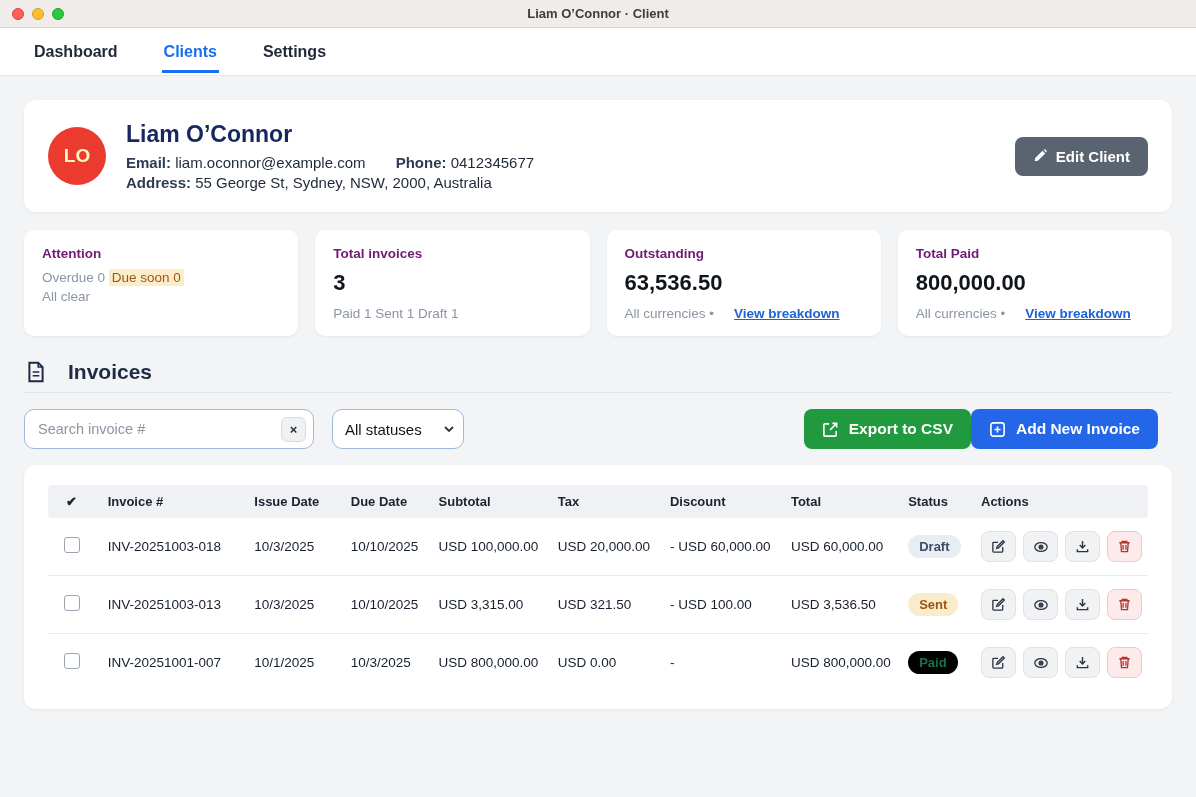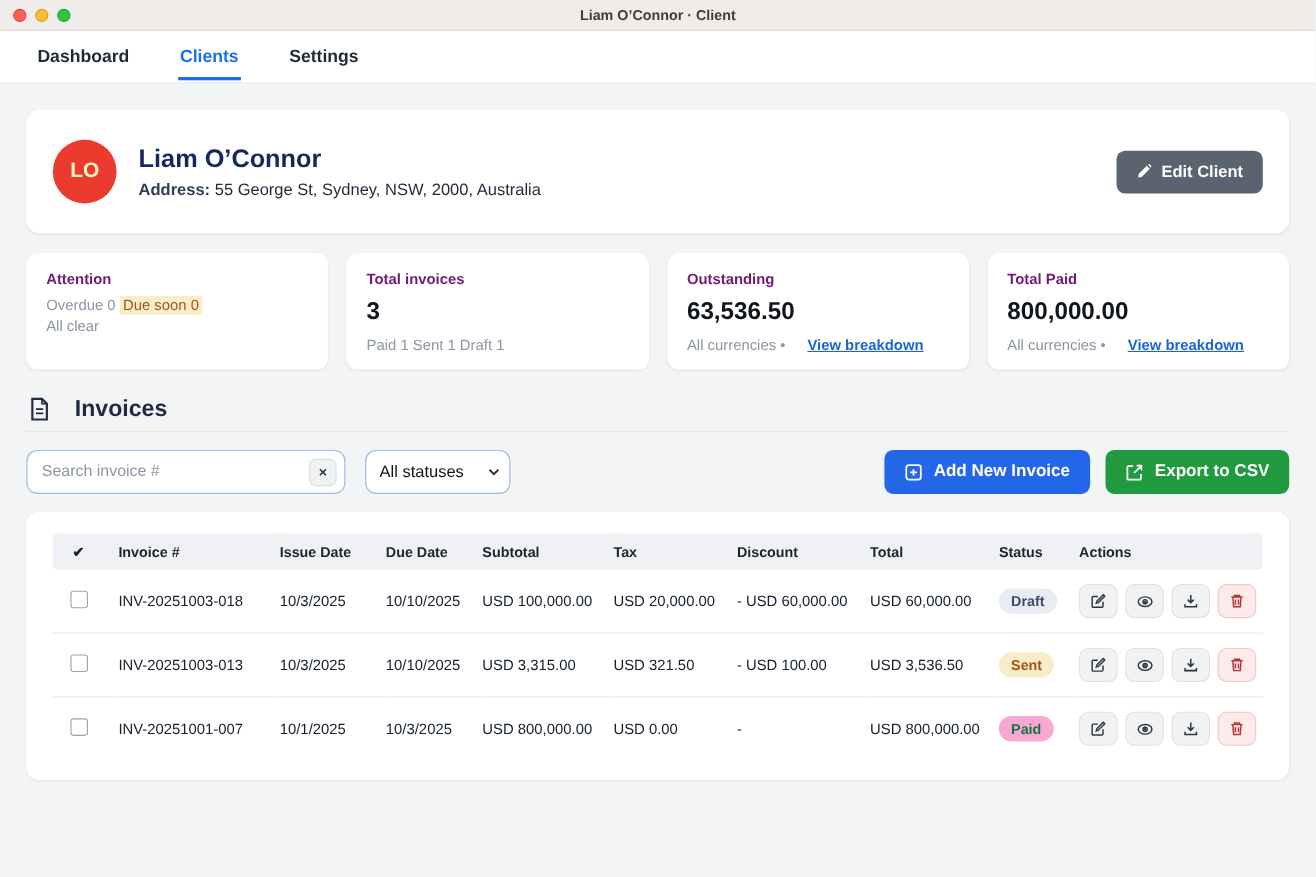--- a/index.html
+++ b/index.html
@@ -95,21 +95,21 @@
   tbody td { border-bottom:1px solid #e7e9ec; padding:13px 6px 13px 0; font-size:13.5px; color:#16202e; }
   tbody tr:last-child td { border-bottom:none; }
   tbody td:first-child { padding-left:16px; }
   col.c-check{width:60px} col.c-inv{width:148px} col.c-issue{width:97px} col.c-due{width:88px}
   col.c-sub{width:120px} col.c-tax{width:113px} col.c-disc{width:122px} col.c-total{width:118px}
   col.c-status{width:73px} col.c-act{width:auto}
 
   .pill { display:inline-block; padding:4px 11px; border-radius:999px; font-size:13px; font-weight:bold; }
   .pill.draft { background:#e8ecf3; color:#3d4b66; }
   .pill.sent  { background:#f9ecca; color:#a0540f; }
-  .pill.paid  { background:#f9a8d4; color:#157347; }
+  .pill.paid  { background:#000000; color:#157347; }
 
   .actions { display:flex; gap:7px; }
   .act { width:35px; height:31px; border-radius:8px; background:#f1f2f4; border:1px solid #dfe1e5;
          display:flex; align-items:center; justify-content:center; color:#2b3442; cursor:pointer; }
   .act.danger { background:#fdeaea; border-color:#f3c6c8; color:#b3332e; }
 </style>
 </head>
 <body>
 
 <div class="titlebar">
@@ -126,20 +126,26 @@
   <a class="active">Clients</a>
   <a>Settings</a>
 </nav>
 
 <div class="main">
 
   <section class="card client-card">
     <div class="avatar">LO</div>
     <div class="client-info">
       <div class="client-name">Liam O’Connor</div>
+      <div class="client-line">
+        <b>Email:</b>
+        <span>liam.oconnor@example.com</span><span class="sep"></span>
+        <b>Phone:</b>
+        <span>0412345677</span>
+      </div>
       <div class="client-line">
         <b>Address:</b>
         <span>55 George St, Sydney, NSW, 2000, Australia</span>
       </div>
     </div>
     <button class="btn-edit">
       <span style="display:flex">
         <svg width="14" height="14" viewBox="0 0 20 20" fill="currentColor">
             <path d="M13.6 2.5l3.9 3.9L7 16.9 2.5 17.5 3.1 13 13.6 2.5zM15 1.1l2-0.9 2.8 2.8-0.9 2L15 1.1z"></path>
           </svg>
@@ -204,37 +210,37 @@
       <select>
         <option>All statuses</option>
       </select>
       <span>
         <svg width="12" height="12" viewBox="0 0 12 12" fill="none" stroke="currentColor" stroke-width="1.8">
             <path d="M2 4l4 4 4-4"></path>
           </svg>
       </span>
     </div>
     <div class="toolbar-spacer"></div>
+    <button class="btn btn-export">
+      <span style="display:flex">
+        <svg width="17" height="17" viewBox="0 0 18 18" fill="none" stroke="#fff" stroke-width="1.7">
+          <path d="M15 10.5V15a1 1 0 0 1-1 1H3a1 1 0 0 1-1-1V4a1 1 0 0 1 1-1h4.5"></path>
+          <path d="M11 2.5h4.5V7M15.2 2.8L8.5 9.5"></path>
+        </svg>
+      </span>
+      <span>Export to CSV</span>
+    </button>
     <button class="btn btn-add">
       <span style="display:flex">
         <svg width="17" height="17" viewBox="0 0 18 18" fill="none" stroke="#fff" stroke-width="1.7">
           <rect x="2" y="2" width="14" height="14" rx="2.5"></rect>
             <path d="M9 5.8v6.4M5.8 9h6.4"></path>
         </svg>
       </span>
       <span>Add New Invoice</span>
-    </button>
-    <button class="btn btn-export">
-      <span style="display:flex">
-        <svg width="17" height="17" viewBox="0 0 18 18" fill="none" stroke="#fff" stroke-width="1.7">
-          <path d="M15 10.5V15a1 1 0 0 1-1 1H3a1 1 0 0 1-1-1V4a1 1 0 0 1 1-1h4.5"></path>
-          <path d="M11 2.5h4.5V7M15.2 2.8L8.5 9.5"></path>
-        </svg>
-      </span>
-      <span>Export to CSV</span>
     </button>
   </div>
 
   <section class="card table-card">
 
     <table>
       <colgroup>
         <col class="c-check">
           <col class="c-inv">
           <col class="c-issue">

